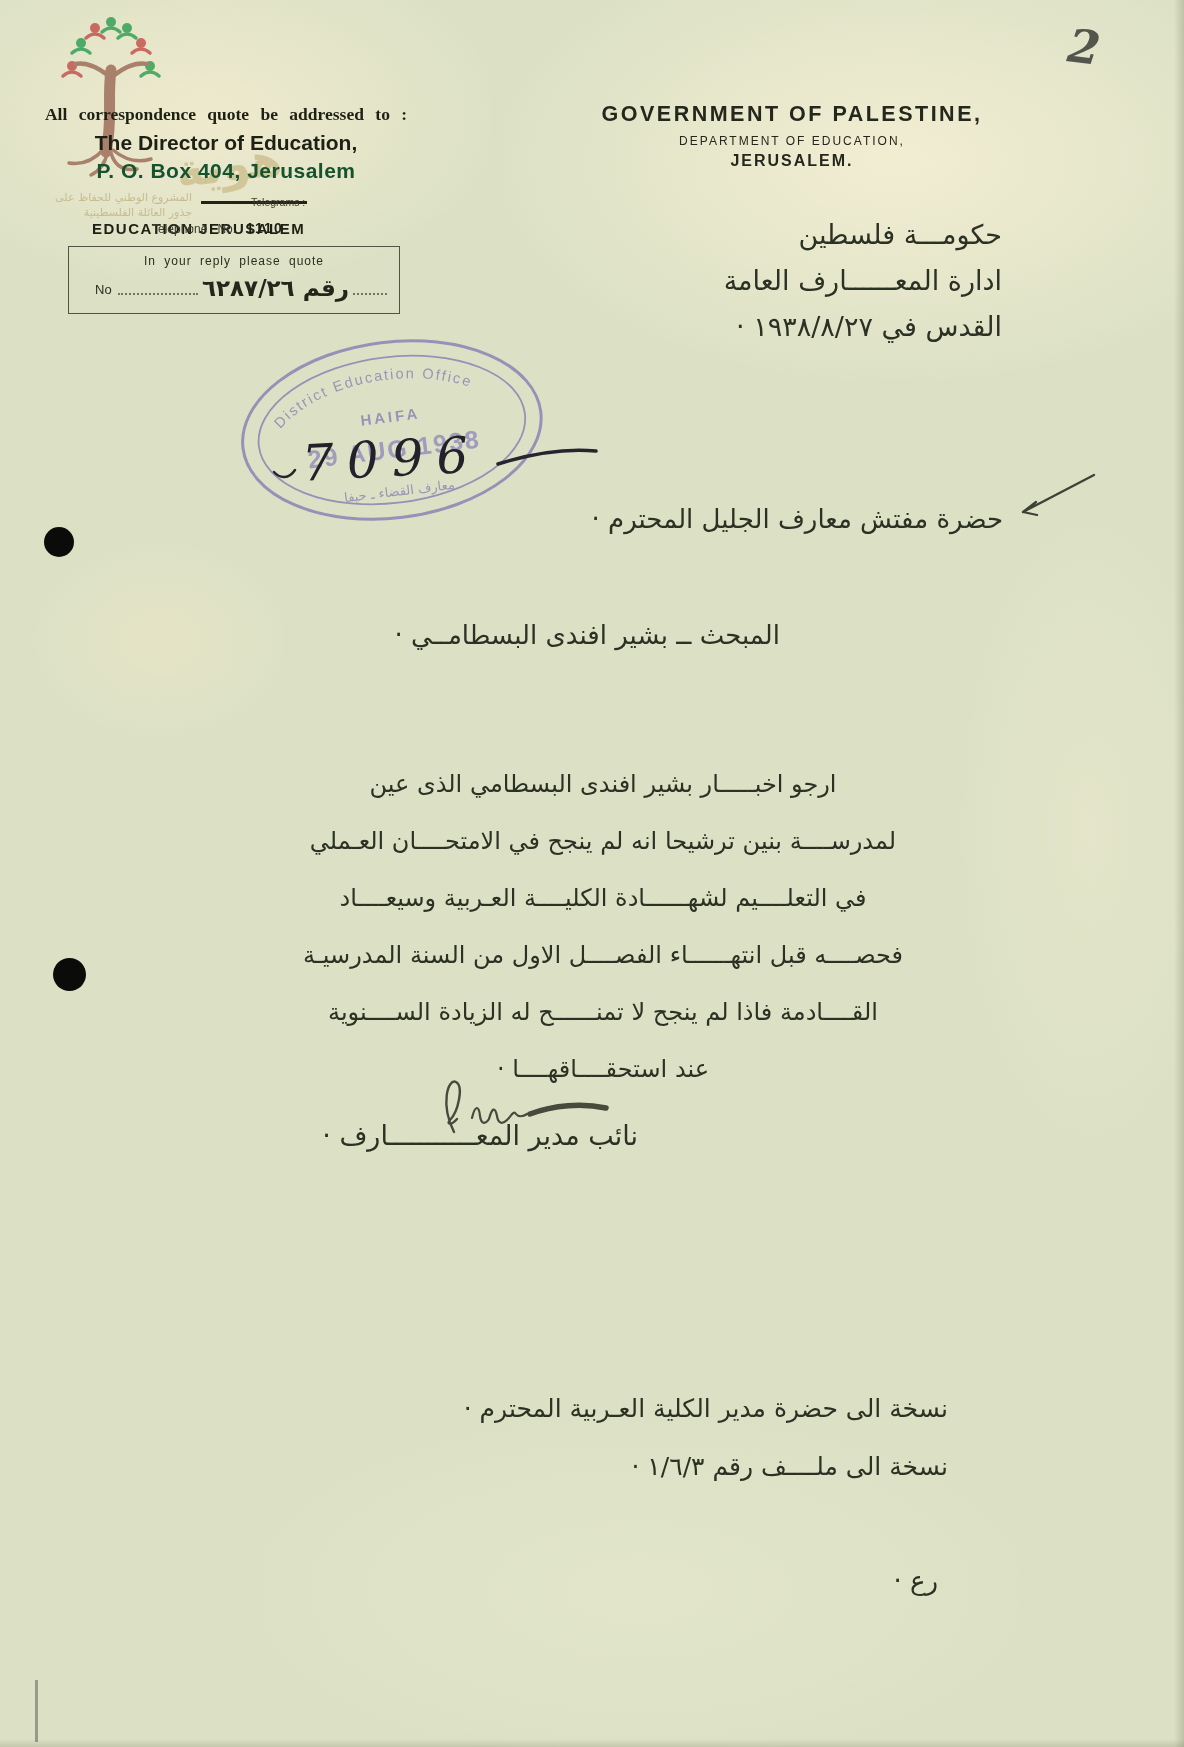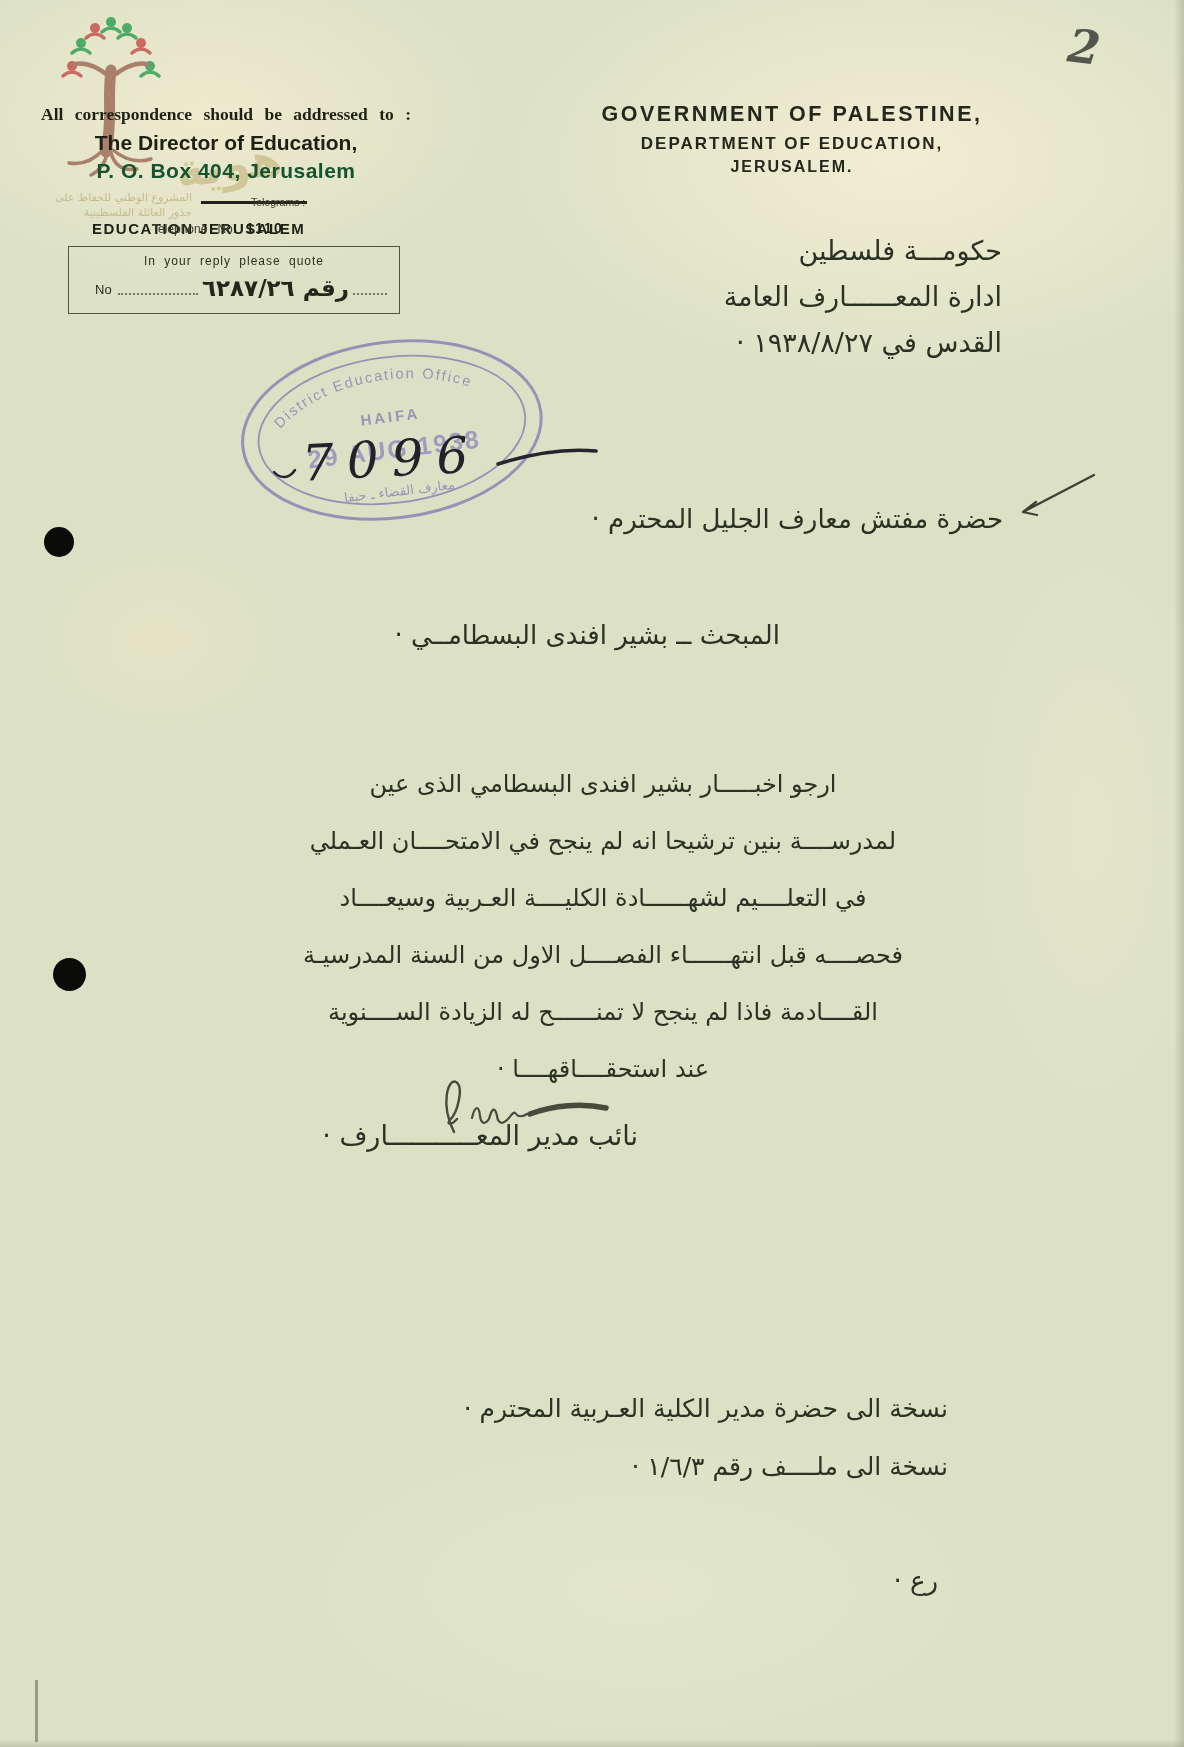--- a/index.html
+++ b/index.html
@@ -45,25 +45,25 @@
     letter-spacing:1px;word-spacing:4px;color:#2c2f20;}
   .refbox .norow{position:absolute;left:26px;right:12px;top:28px;display:flex;align-items:flex-end;}
   .refbox .no{font-size:13px;color:#2c2f20;padding-bottom:4px;}
   .refbox .dots{flex:1;border-bottom:2px dotted rgba(70,72,55,.7);margin:0 4px 6px 6px;height:1px;}
   .refbox .dots2{width:34px;border-bottom:2px dotted rgba(70,72,55,.7);margin:0 0 6px 4px;height:1px;}
   .refnum{font-family:"DejaVu Sans",sans-serif;font-weight:bold;font-size:23px;letter-spacing:1px;color:#23261a;}
 
   
   .gov{left:562px;top:102px;width:460px;text-align:center;z-index:2;color:#24271b;}
   .gov .g1{font-weight:bold;font-size:21.5px;letter-spacing:2.5px;}
-  .gov .g2{font-weight:bold;font-size:17px;letter-spacing:2px;margin-top:7px;}
+  .gov .g2{font-weight:normal;font-size:12px;letter-spacing:2px;margin-top:7px;}
   .gov .g3{font-weight:bold;font-size:16px;letter-spacing:2px;margin-top:4px;}
 
   
-  .ar-header{right:182px;top:228px;text-align:right;font-size:27px;line-height:46px;z-index:2;}
+  .ar-header{right:182px;top:212px;text-align:right;font-size:27px;line-height:46px;z-index:2;}
 
   
   .pagenum{left:1068px;top:20px;font-family:"DejaVu Serif",serif;font-style:italic;font-weight:bold;
     font-size:46px;color:#53564c;transform:rotate(7deg);z-index:3;}
 
   
   .stamp{left:236px;top:336px;width:312px;height:190px;transform:rotate(-7deg);opacity:.78;z-index:2;}
   .stamp-num{left:260px;top:414px;width:350px;height:86px;z-index:3;}
 
   
@@ -125,21 +125,21 @@
     </g>
   </svg>
   <div class="abs wm-title ar">هوية</div>
   <div class="abs wm-sub ar" dir="rtl">
     <div>المشروع الوطني للحفاظ على</div>
     <div>جذور العائلة الفلسطينية</div>
   </div>
 
   <div class="abs pagenum">2</div>
 
-  <div class="abs lh1">All correspondence should be addressed to :</div>
+  <div class="abs lh1">All correspondence quote be addressed to :</div>
   <div class="abs lh2">The Director of Education,</div>
   <div class="abs lh3">P. O. Box 404, Jerusalem</div>
   <div class="abs lh-underline"></div>
   <div class="abs telegrams">
     <span class="lbl">Telegrams :</span>
     <span class="val">EDUCATION JERUSALEM</span>
   </div>
   <div class="abs telephone">
     <span>Telephone</span>
     <span>No.</span>

